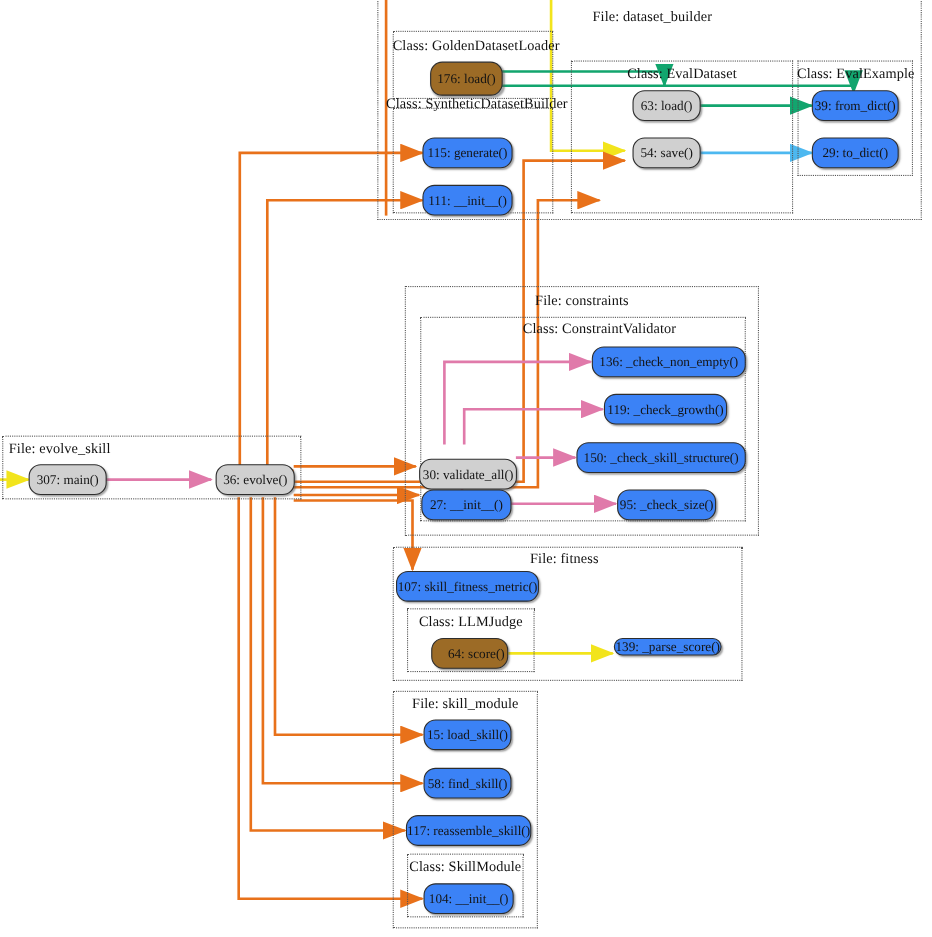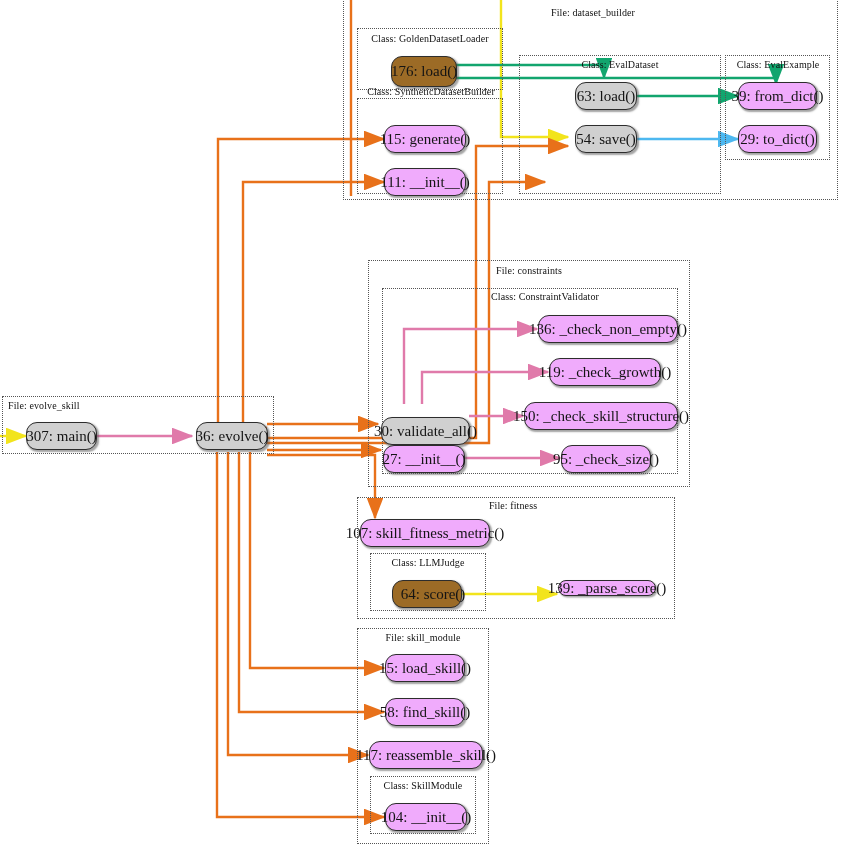--- a/index.html
+++ b/index.html
@@ -1,26 +1,26 @@
 <!DOCTYPE html>
 <html><head>
 <meta charset="utf-8">
 <style>
   html,body{margin:0;padding:0;background:#ffffff;}
   body{width:847px;height:852px;font-family:"Liberation Serif","DejaVu Serif",serif;}
   #stage{position:relative;width:847px;height:852px;overflow:hidden;}
   svg#wire{position:absolute;left:0;top:0;width:847px;height:852px;}
   .cluster{position:absolute;box-sizing:border-box;border:1px dotted #555;}
-  .cl-label{position:absolute;white-space:nowrap;font-size:10px;color:#111;
+  .cl-label{position:absolute;white-space:nowrap;font-size:13px;color:#111;
             text-align:center;letter-spacing:.1px;}
   .node{position:absolute;box-sizing:border-box;border-radius:11px;
         border:1.3px solid #2d2d2d;display:flex;align-items:center;
-        justify-content:center;font-size:15px;color:#141414;white-space:nowrap;
+        justify-content:center;font-size:12px;color:#141414;white-space:nowrap;
         box-shadow:1.5px 1.5px 1.6px rgba(90,90,90,.55);}
-  .n-green{background:#f0abfc;}
+  .n-green{background:#3b82f6;}
   .n-gray{background:#d0d0d0;}
   .n-brown{background:#9c6b26;}
 </style>
 </head>
 <body>
 
 <div id="stage">
 
   <svg id="wire" viewBox="0 0 847 852">
     <defs>

